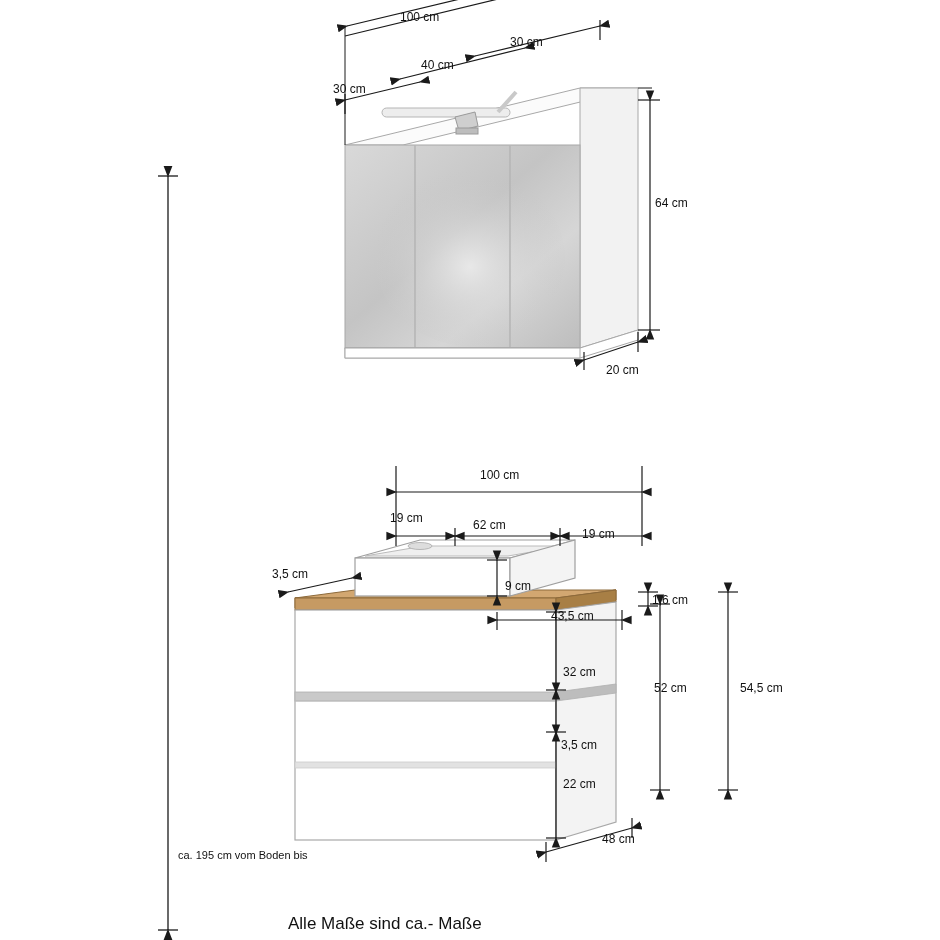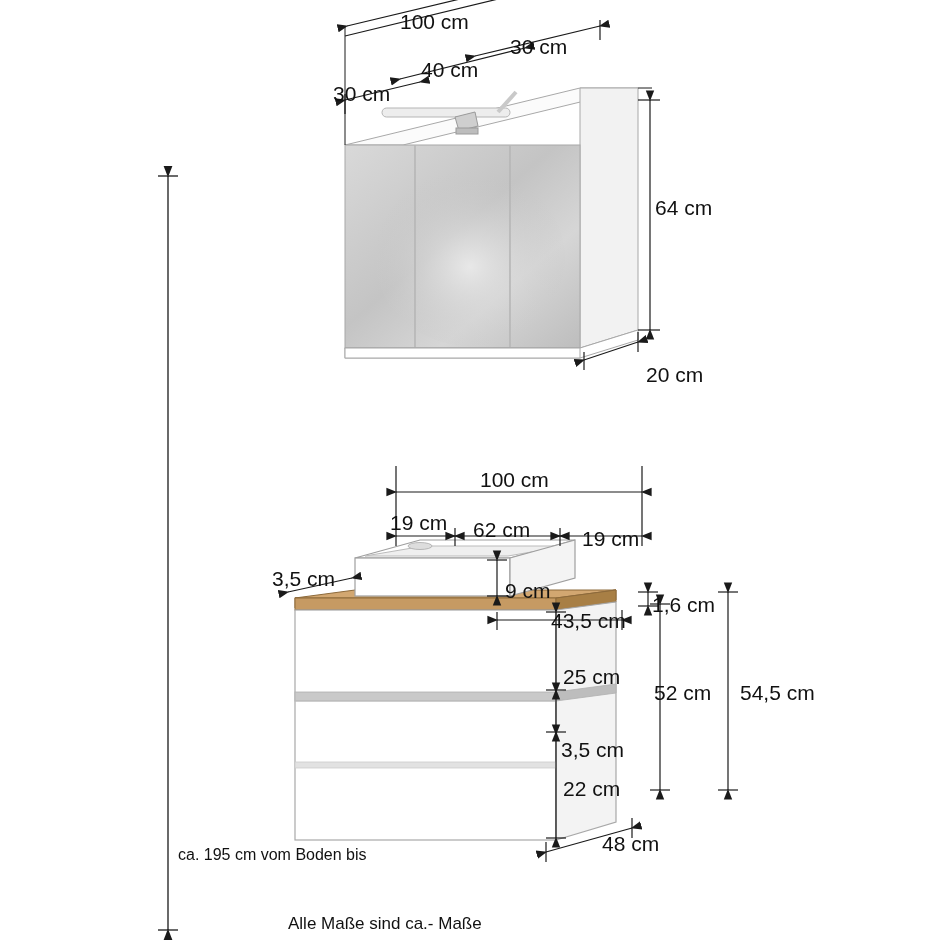--- a/index.html
+++ b/index.html
@@ -8,28 +8,28 @@
     background:#ffffff;
     font-family:"Liberation Sans", sans-serif;
     color:#1a1a1a;
     position:relative;
     overflow:hidden;
   }
   #stage{position:absolute;left:0;top:0;width:940px;height:940px;}
   svg.diagram{position:absolute;left:0;top:0;width:940px;height:940px;}
   .dimtext{
     position:absolute;
-    font-size:21px;
+    font-size:12px;
     color:#111;
     white-space:nowrap;
     font-family:"Liberation Sans", sans-serif;
   }
   .note{
     position:absolute;
-    font-size:16px;
+    font-size:11px;
     color:#111;
     white-space:pre;
     line-height:22px;
     font-family:"Liberation Sans", sans-serif;
   }
   .note.big{font-size:17px;}
 </style>
 </head>
 <body>
 
@@ -186,31 +186,31 @@
       <line x1="546" y1="842" x2="546" y2="862"></line>
       <line x1="632" y1="818" x2="632" y2="838"></line>
     </g>
   </svg>
 
   <div class="dimtext" style="left:400px;top:10px;">100 cm</div>
   <div class="dimtext" style="left:510px;top:35px;">30 cm</div>
   <div class="dimtext" style="left:421px;top:58px;">40 cm</div>
   <div class="dimtext" style="left:333px;top:82px;">30 cm</div>
   <div class="dimtext" style="left:655px;top:196px;">64 cm</div>
-  <div class="dimtext" style="left:606px;top:363px;margin-left:40px;">20 cm</div>
+  <div class="dimtext" style="left:606px;top:363px;">20 cm</div>
 
   <div class="dimtext" style="left:480px;top:468px;">100 cm</div>
   <div class="dimtext" style="left:390px;top:511px;">19 cm</div>
   <div class="dimtext" style="left:473px;top:518px;">62 cm</div>
   <div class="dimtext" style="left:582px;top:527px;">19 cm</div>
   <div class="dimtext" style="left:272px;top:567px;">3,5 cm</div>
   <div class="dimtext" style="left:505px;top:579px;">9 cm</div>
   <div class="dimtext" style="left:652px;top:593px;">1,6 cm</div>
   <div class="dimtext" style="left:551px;top:609px;">43,5 cm</div>
-  <div class="dimtext" style="left:563px;top:665px;">25 cm</div>
+  <div class="dimtext" style="left:563px;top:665px;">32 cm</div>
   <div class="dimtext" style="left:561px;top:738px;">3,5 cm</div>
   <div class="dimtext" style="left:563px;top:777px;">22 cm</div>
   <div class="dimtext" style="left:654px;top:681px;">52 cm</div>
   <div class="dimtext" style="left:740px;top:681px;">54,5 cm</div>
   <div class="dimtext" style="left:602px;top:832px;">48 cm</div>
 
   <div class="note" style="left:178px;top:844px;">ca. 195 cm vom Boden bis</div>
   <div class="note big" style="left:288px;top:913px;">Alle Maße sind ca.- Maße</div>
 
 </div>

